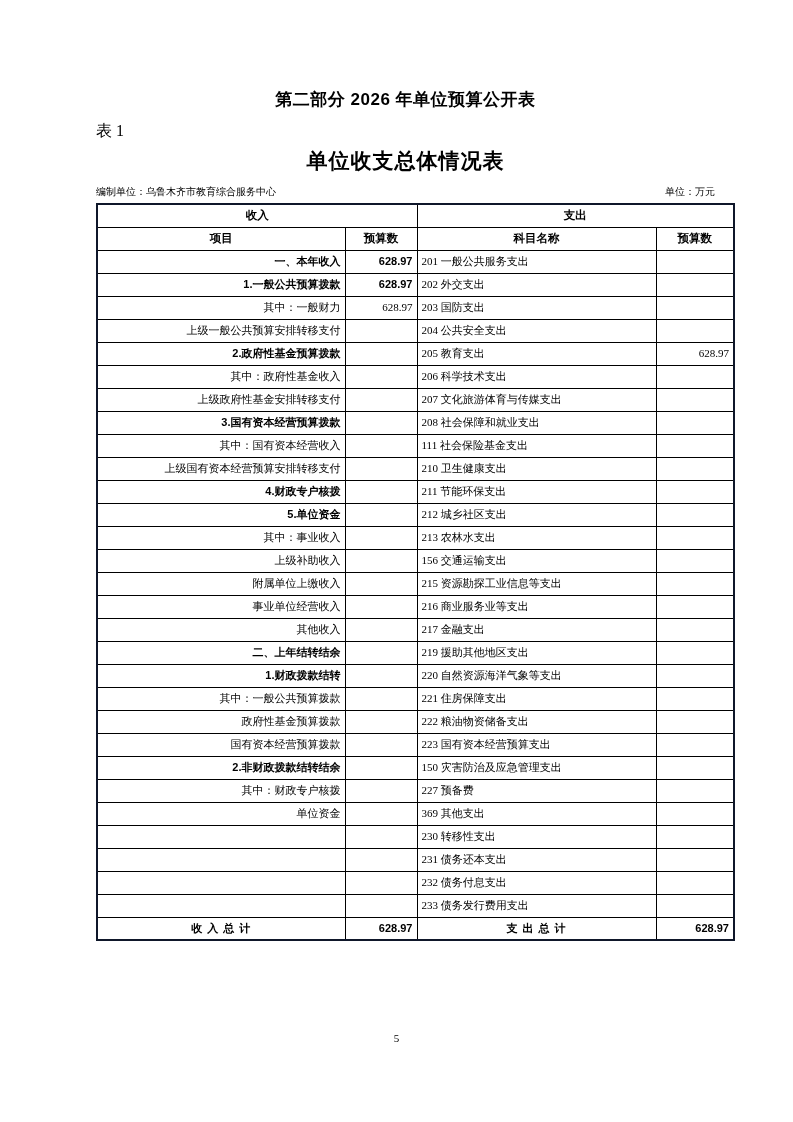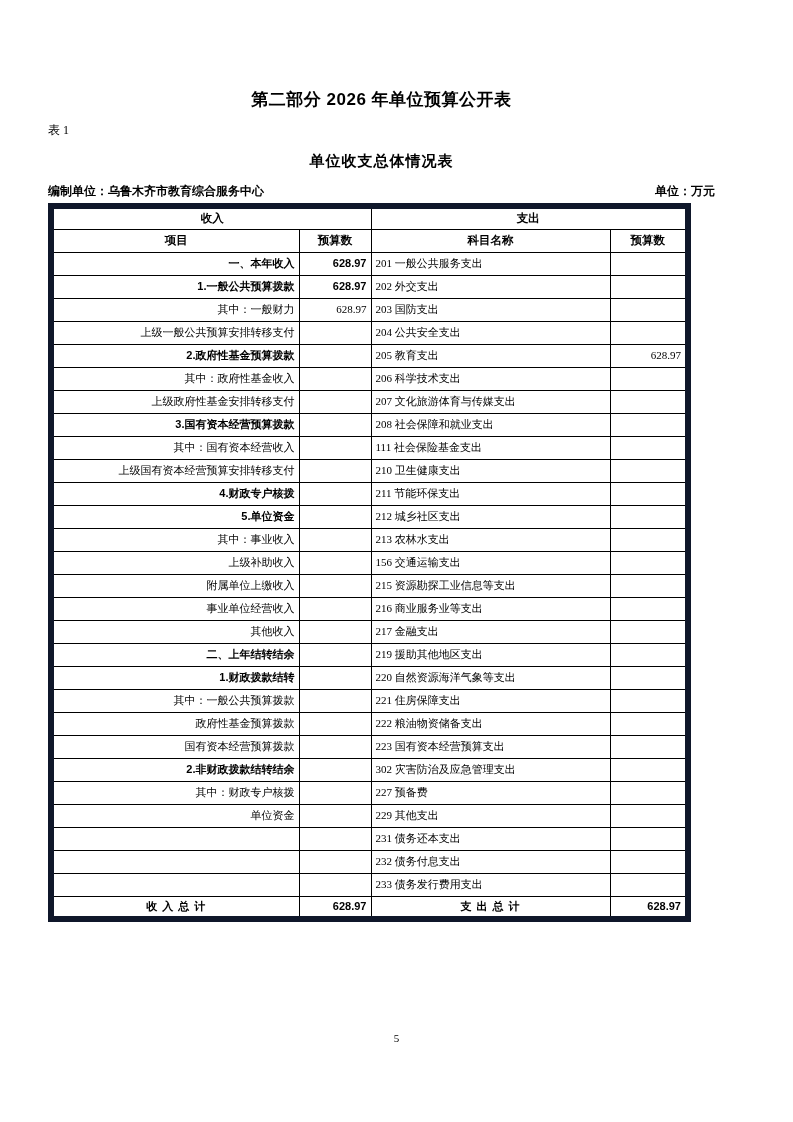--- a/index.html
+++ b/index.html
@@ -3,62 +3,61 @@
 <meta charset="utf-8">
 <style>
   html, body { margin: 0; padding: 0; background: #ffffff; }
   .page {
     position: relative;
     width: 793px;
     height: 1122px;
     margin: 0 auto;
     background: #ffffff;
     box-sizing: border-box;
-    padding: 90px 78px 0 48px;
+    padding: 90px 78px 0 96px;
     color: #000;
     font-family: "Liberation Serif", "DejaVu Serif", serif;
   }
   .part-title {
     margin: 0;
     text-align: center;
     font-family: "Liberation Sans", "DejaVu Sans", sans-serif;
     font-weight: 700;
     font-size: 17px;
     line-height: 20px;
     letter-spacing: 0.5px;
   }
   .table-label {
     margin-top: 14px;
-    font-size: 12px;
+    font-size: 16px;
     line-height: 13px;
   }
   .table-title {
     margin: 15px 0 0 0;
     text-align: center;
     font-family: "Liberation Sans", "DejaVu Sans", sans-serif;
     font-weight: 700;
-    font-size: 15px;
+    font-size: 21px;
     line-height: 18px;
     letter-spacing: 1px;
   }
   .meta-row {
     margin-top: 15px;
     display: flex;
     justify-content: space-between;
     align-items: flex-end;
-    font-size: 12px;
+    font-size: 10px;
     line-height: 13px;
-    font-weight: bold;
   }
   table.budget {
     margin-top: 5px;
     width: 637px;
     table-layout: fixed;
     border-collapse: collapse;
-    border: 6px solid #0f172a;
+    border: 2px solid #0f172a;
   }
   table.budget th, table.budget td {
     border: 1.5px solid #000;
     height: 23px;
     padding: 0 4px;
     font-size: 11px;
     line-height: 13px;
     overflow: hidden;
     white-space: nowrap;
     box-sizing: border-box;
@@ -257,33 +256,39 @@
         </tr>
         <tr>
           <td class="c-item ind">国有资本经营预算拨款</td>
           <td class="c-num"></td>
           <td class="c-subj">223 国有资本经营预算支出</td>
           <td class="c-num"></td>
         </tr>
         <tr>
           <td class="c-item b">2.非财政拨款结转结余</td>
           <td class="c-num"></td>
-          <td class="c-subj">302 灾害防治及应急管理支出</td>
+          <td class="c-subj">150 灾害防治及应急管理支出</td>
           <td class="c-num"></td>
         </tr>
         <tr>
           <td class="c-item">其中：财政专户核拨</td>
           <td class="c-num"></td>
           <td class="c-subj">227 预备费</td>
           <td class="c-num"></td>
         </tr>
         <tr>
           <td class="c-item ind">单位资金</td>
           <td class="c-num"></td>
-          <td class="c-subj">229 其他支出</td>
+          <td class="c-subj">369 其他支出</td>
+          <td class="c-num"></td>
+        </tr>
+        <tr>
+          <td class="c-item"></td>
+          <td class="c-num"></td>
+          <td class="c-subj">230 转移性支出</td>
           <td class="c-num"></td>
         </tr>
         <tr>
           <td class="c-item"></td>
           <td class="c-num"></td>
           <td class="c-subj">231 债务还本支出</td>
           <td class="c-num"></td>
         </tr>
         <tr>
           <td class="c-item"></td>

